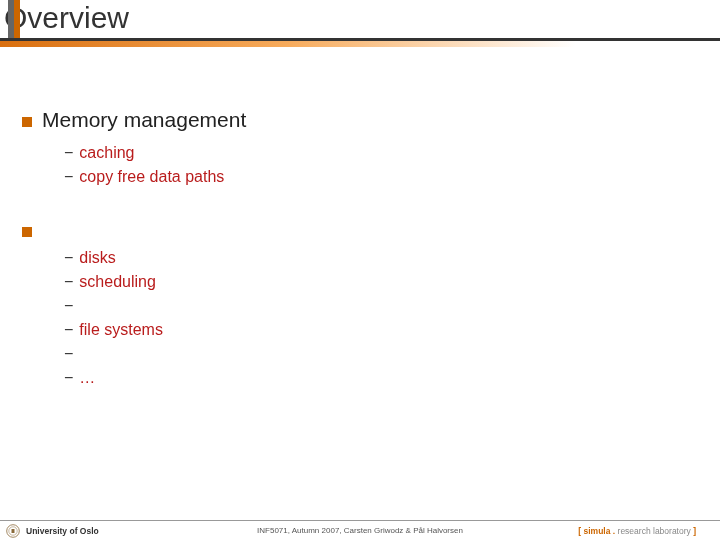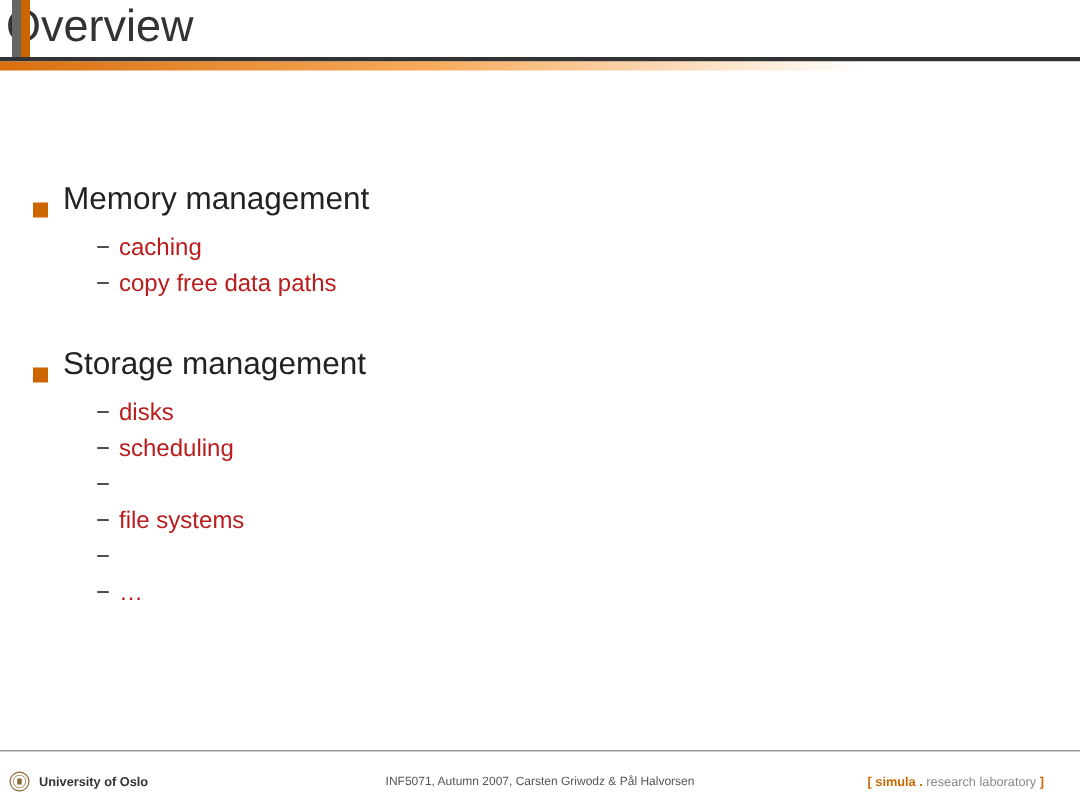--- a/index.html
+++ b/index.html
@@ -60,23 +60,22 @@
     }
     .content {
       padding-top: 72px;
       padding-left: 22px;
     }
     .section {
       margin-bottom: 30px;
     }
     .section-header {
       display: flex;
-      align-items: flex-end;
+      align-items: flex-start;
       margin-bottom: 8px;
-      margin-top: 13px;
     }
     .bullet-square {
       width: 10px;
       height: 10px;
       background: #cc6600;
       margin-top: 9px;
       margin-right: 10px;
       flex-shrink: 0;
     }
     .section-title {
@@ -101,21 +100,21 @@
     .sub-text {
       font-size: 16px;
       color: #b91c1c;
       line-height: 22px;
     }
     .footer {
       position: absolute;
       bottom: 0;
       left: 0;
       width: 720px;
-      height: 40px;
+      height: 20px;
       border-top: 1px solid #999999;
       display: flex;
       align-items: center;
       font-size: 8px;
       color: #555555;
     }
     .footer-left {
       display: flex;
       align-items: center;
       padding-left: 6px;
@@ -190,21 +189,20 @@
       <div class="sub-item">
         <span class="dash">−</span>
         <span class="sub-text">copy free data paths</span>
       </div>
     </div>
   </div>
 
   <div class="section">
     <div class="section-header">
       <div class="bullet-square"></div>
-      <div class="section-title">Storage management</div>
     </div>
     <div class="sub-list">
       <div class="sub-item">
         <span class="dash">−</span>
         <span class="sub-text">disks</span>
       </div>
       <div class="sub-item">
         <span class="dash">−</span>
         <span class="sub-text">scheduling</span>
       </div>

